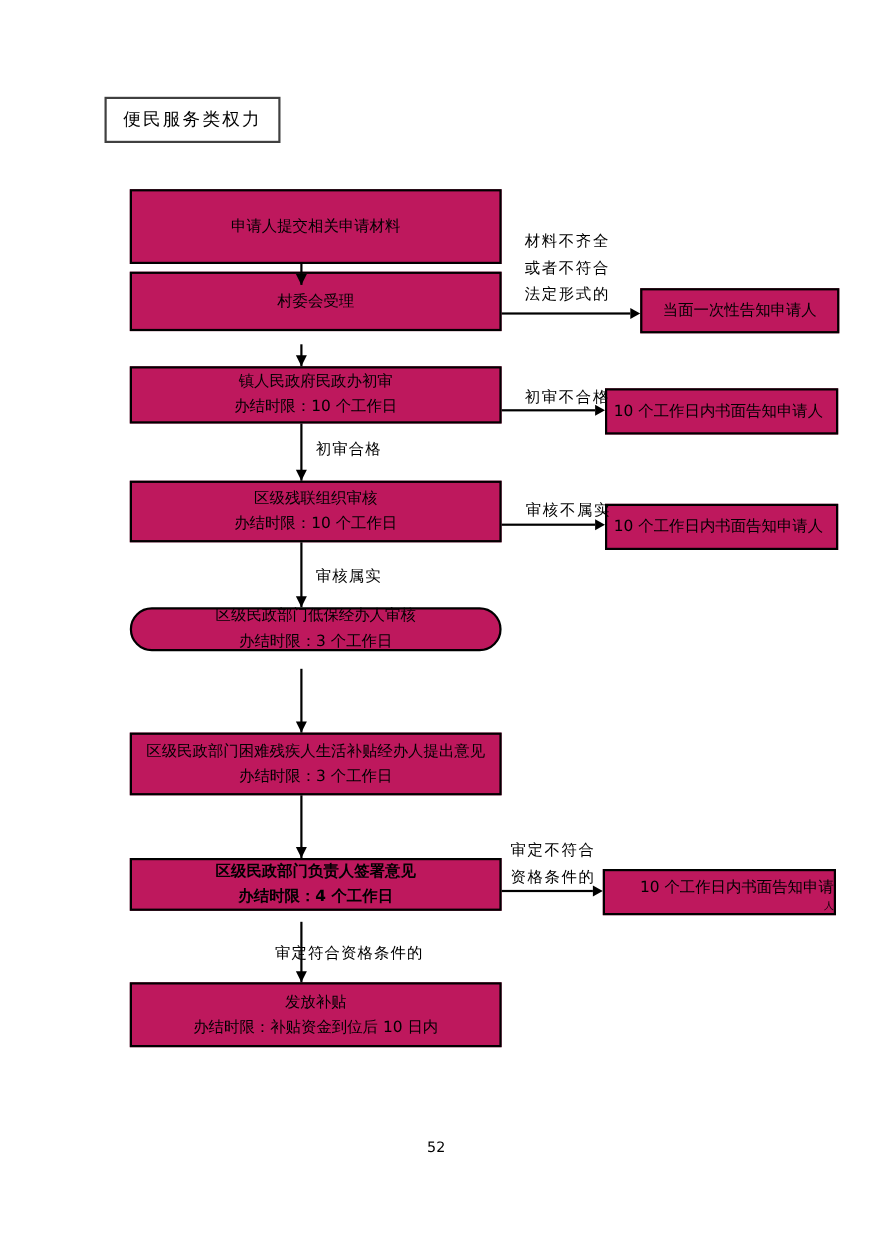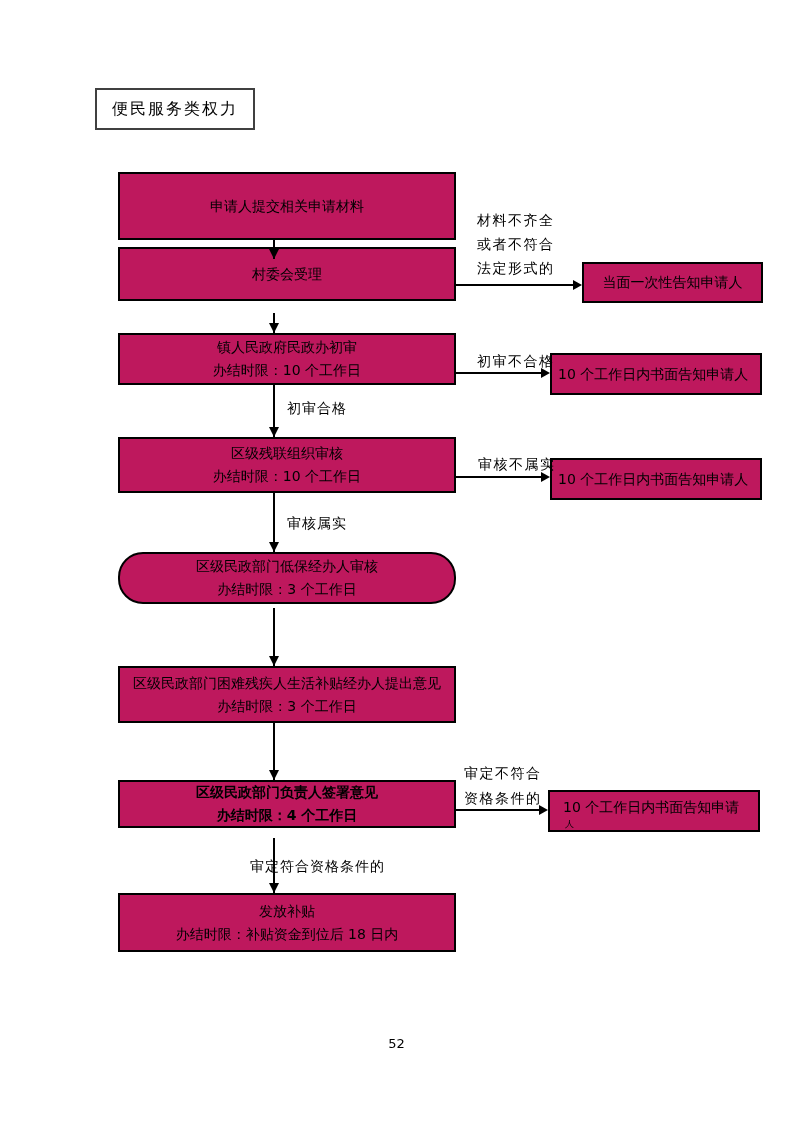--- a/index.html
+++ b/index.html
@@ -51,29 +51,29 @@
     font-size: 14px;
     line-height: 23px;
   }
   .box .c { text-align: center; }
   .box .l { text-align: left; }
   .main { left: 118px; width: 338px; padding: 2px 8px; }
   .b1 { top: 172px; height: 68px; }
   .b2 { top: 247px; height: 54px; }
   .b3 { top: 333px; height: 52px; }
   .b4 { top: 437px; height: 56px; }
-  .b5 { top: 552px; height: 52px; border-radius: 25px; }
+  .b5 { top: 552px; height: 40px; border-radius: 25px; }
   .b6 { top: 666px; height: 57px; }
   .b7 { top: 780px; height: 48px; font-weight: bold; }
   .b8 { top: 893px; height: 59px; }
   
   .sA { left: 582px; top: 262px; width: 181px; height: 41px; align-items: center; justify-content: center; }
   .sB { left: 550px; top: 353px; width: 212px; height: 42px; padding-left: 6px; }
   .sC { left: 550px; top: 458px; width: 212px; height: 42px; padding-left: 6px; }
-  .sD { left: 548px; top: 790px; width: 212px; height: 42px; padding-left: 13px; justify-content: flex-start; padding-top: 4px; }
+  .sD { left: 548px; top: 790px; width: 212px; height: 42px; padding-left: 29px; justify-content: flex-start; padding-top: 4px; align-items: flex-end; }
   .sD .wrap2 { font-size: 9px; line-height: 11px; margin-left: 2px; }
   
   .varrow {
     position: absolute;
     width: 2px;
     background: #000;
   }
   .varrow::after {
     content: "";
     position: absolute;
@@ -179,21 +179,21 @@
     <div class="c">办结时限：3 个工作日</div>
   </div>
 
   <div class="box main b7">
     <div class="c">区级民政部门负责人签署意见</div>
     <div class="c">办结时限：4 个工作日</div>
   </div>
 
   <div class="box main b8">
     <div class="c">发放补贴</div>
-    <div class="c">办结时限：补贴资金到位后 18 日内</div>
+    <div class="c">办结时限：补贴资金到位后 10 日内</div>
   </div>
 
   <div class="box sA">
     <div class="c">当面一次性告知申请人</div>
   </div>
 
   <div class="box sB">
     <div class="l">10 个工作日内书面告知申请人</div>
   </div>
 

